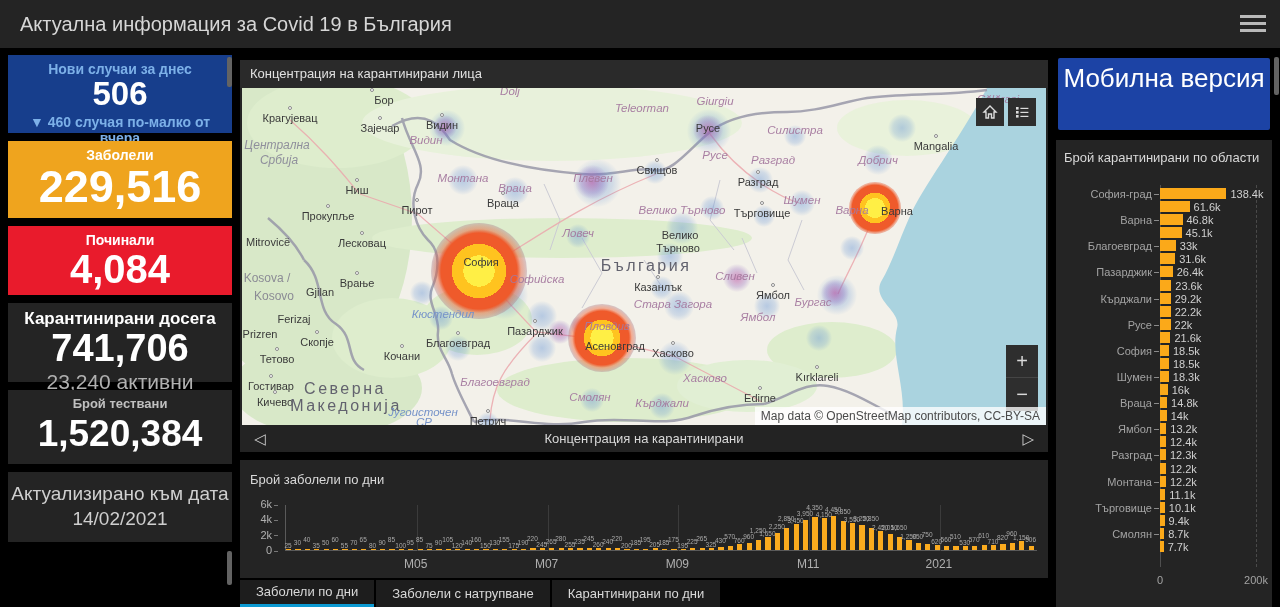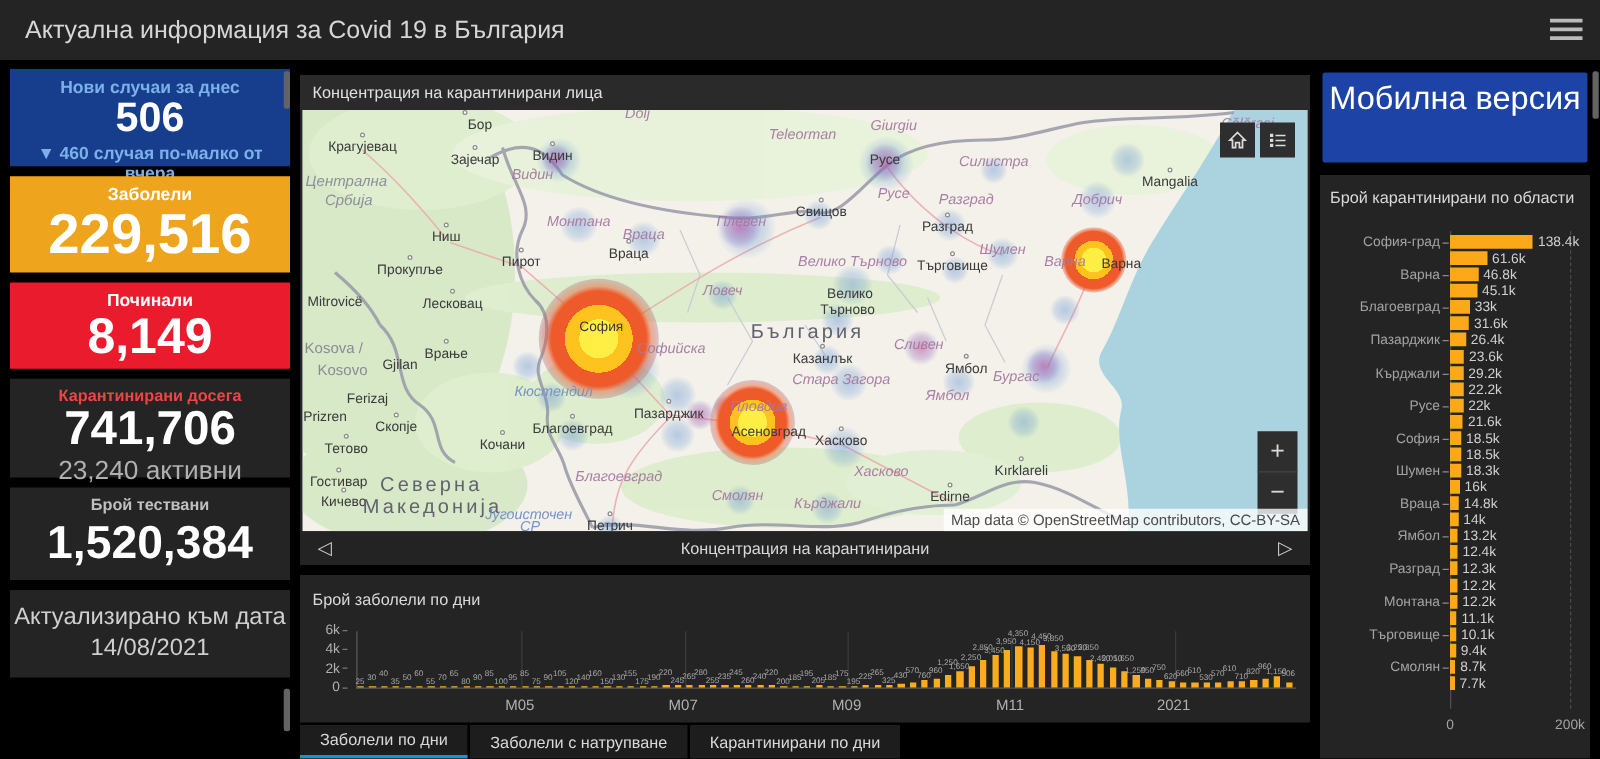--- a/index.html
+++ b/index.html
@@ -18,21 +18,21 @@
   .card .lbl{font-size:14px;font-weight:600;padding-top:6px;}
   .card .val{font-weight:700;line-height:1.05;}
   #card-new{height:78px;background:#173E8C;}
   #card-new .lbl,#card-new .delta{color:#7cb0e8;}
   #card-new .val{font-size:33px;}
   #card-new .delta{font-size:14px;font-weight:600;margin-top:2px;}
   #card-inf{height:77px;background:#EFA41E;} #card-inf .val{font-size:45px;}
   #card-rec{height:69px;background:#45AC18;} #card-rec .val{font-size:40px;}
   #card-dec{height:69px;background:#E91B2C;} #card-dec .val{font-size:40px;}
   .darkcard{background:#242424;}
-  #card-qua{height:79px;} #card-qua .lbl{color:#ef4444;font-size:13px;} #card-qua .val{font-size:38px;}
+  #card-qua{height:79px;} #card-qua .lbl{color:#ffffff;font-size:17px;} #card-qua .val{font-size:38px;}
   #card-qua .sub{font-size:21px;color:#b0b0b0;margin-top:1px;}
   #card-tst{height:74px;} #card-tst .lbl{color:#c0c0c0;font-size:13px;} #card-tst .val{font-size:37px;padding-top:4px;}
   #card-upd{height:70px;padding-top:9px;}
   #card-upd .l1,#card-upd .l2{font-size:19px;color:#cfcfcf;line-height:25px;}
   .scroll-thumb{position:absolute;width:5px;background:#636363;border-radius:2px;}
 
   
   #map-panel{position:absolute;left:240px;top:60px;width:808px;height:392px;background:#242424;}
   #map-header{position:absolute;left:0;top:0;width:808px;height:28px;background:#2a2a2a;}
   #map-header span{line-height:28px;font-size:13px;color:#e0e0e0;padding-left:10px;}
@@ -108,34 +108,34 @@
       <div class="lbl">Нови случаи за днес</div>
       <div class="val">506</div>
       <div class="delta">▼ 460 случая по-малко от вчера</div>
     </div>
     <div class="card" id="card-inf">
       <div class="lbl">Заболели</div>
       <div class="val">229,516</div>
     </div>
     <div class="card" id="card-dec">
       <div class="lbl">Починали</div>
-      <div class="val">8,149</div>
+      <div class="val">4,084</div>
     </div>
     <div class="card darkcard" id="card-qua">
       <div class="lbl">Карантинирани досега</div>
       <div class="val">741,706</div>
       <div class="sub">23,240 активни</div>
     </div>
     <div class="card darkcard" id="card-tst">
       <div class="lbl">Брой тествани</div>
       <div class="val">1,520,384</div>
     </div>
     <div class="card darkcard" id="card-upd">
       <div class="l1">Актуализирано към дата</div>
-      <div class="l2">14/08/2021</div>
+      <div class="l2">14/02/2021</div>
     </div>
   </div>
   <div class="scroll-thumb" style="left:227px;top:57px;height:30px;"></div>
   <div class="scroll-thumb" style="left:227px;top:551px;height:34px;"></div>
 
   <div id="map-panel">
     <div id="map-header">
       <span>Концентрация на карантинирани лица</span>
     </div>
     <div id="map">

